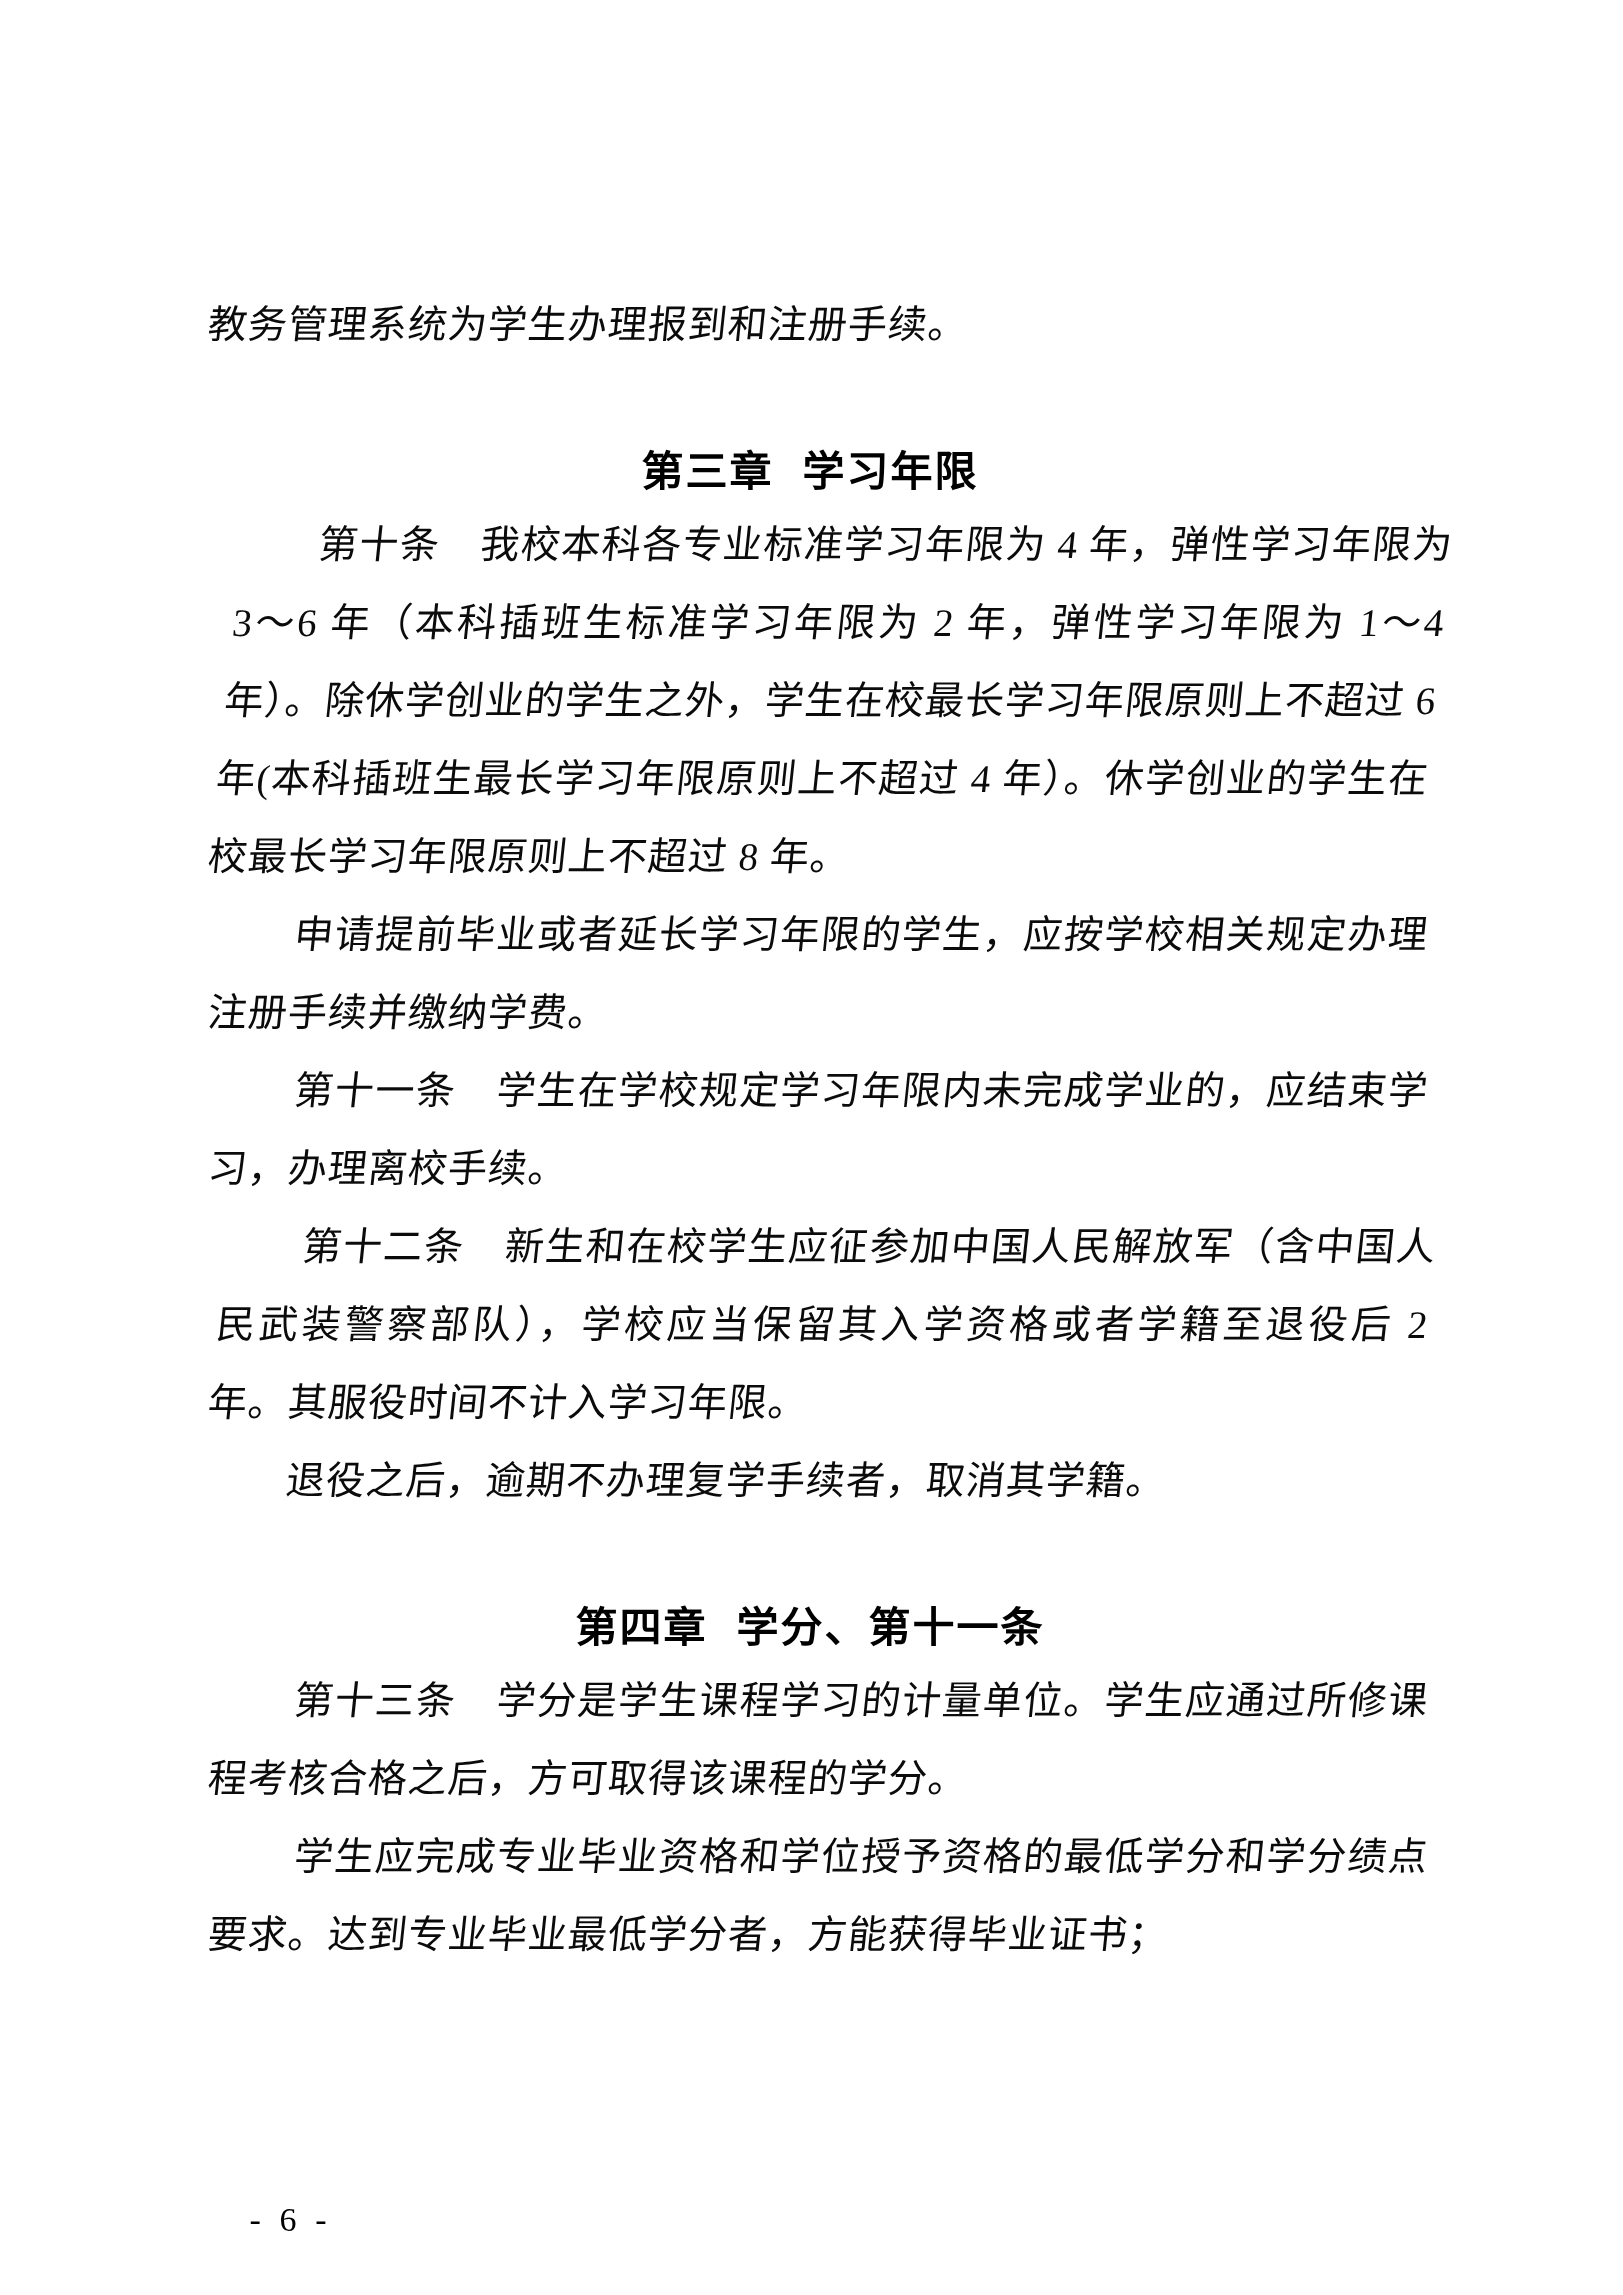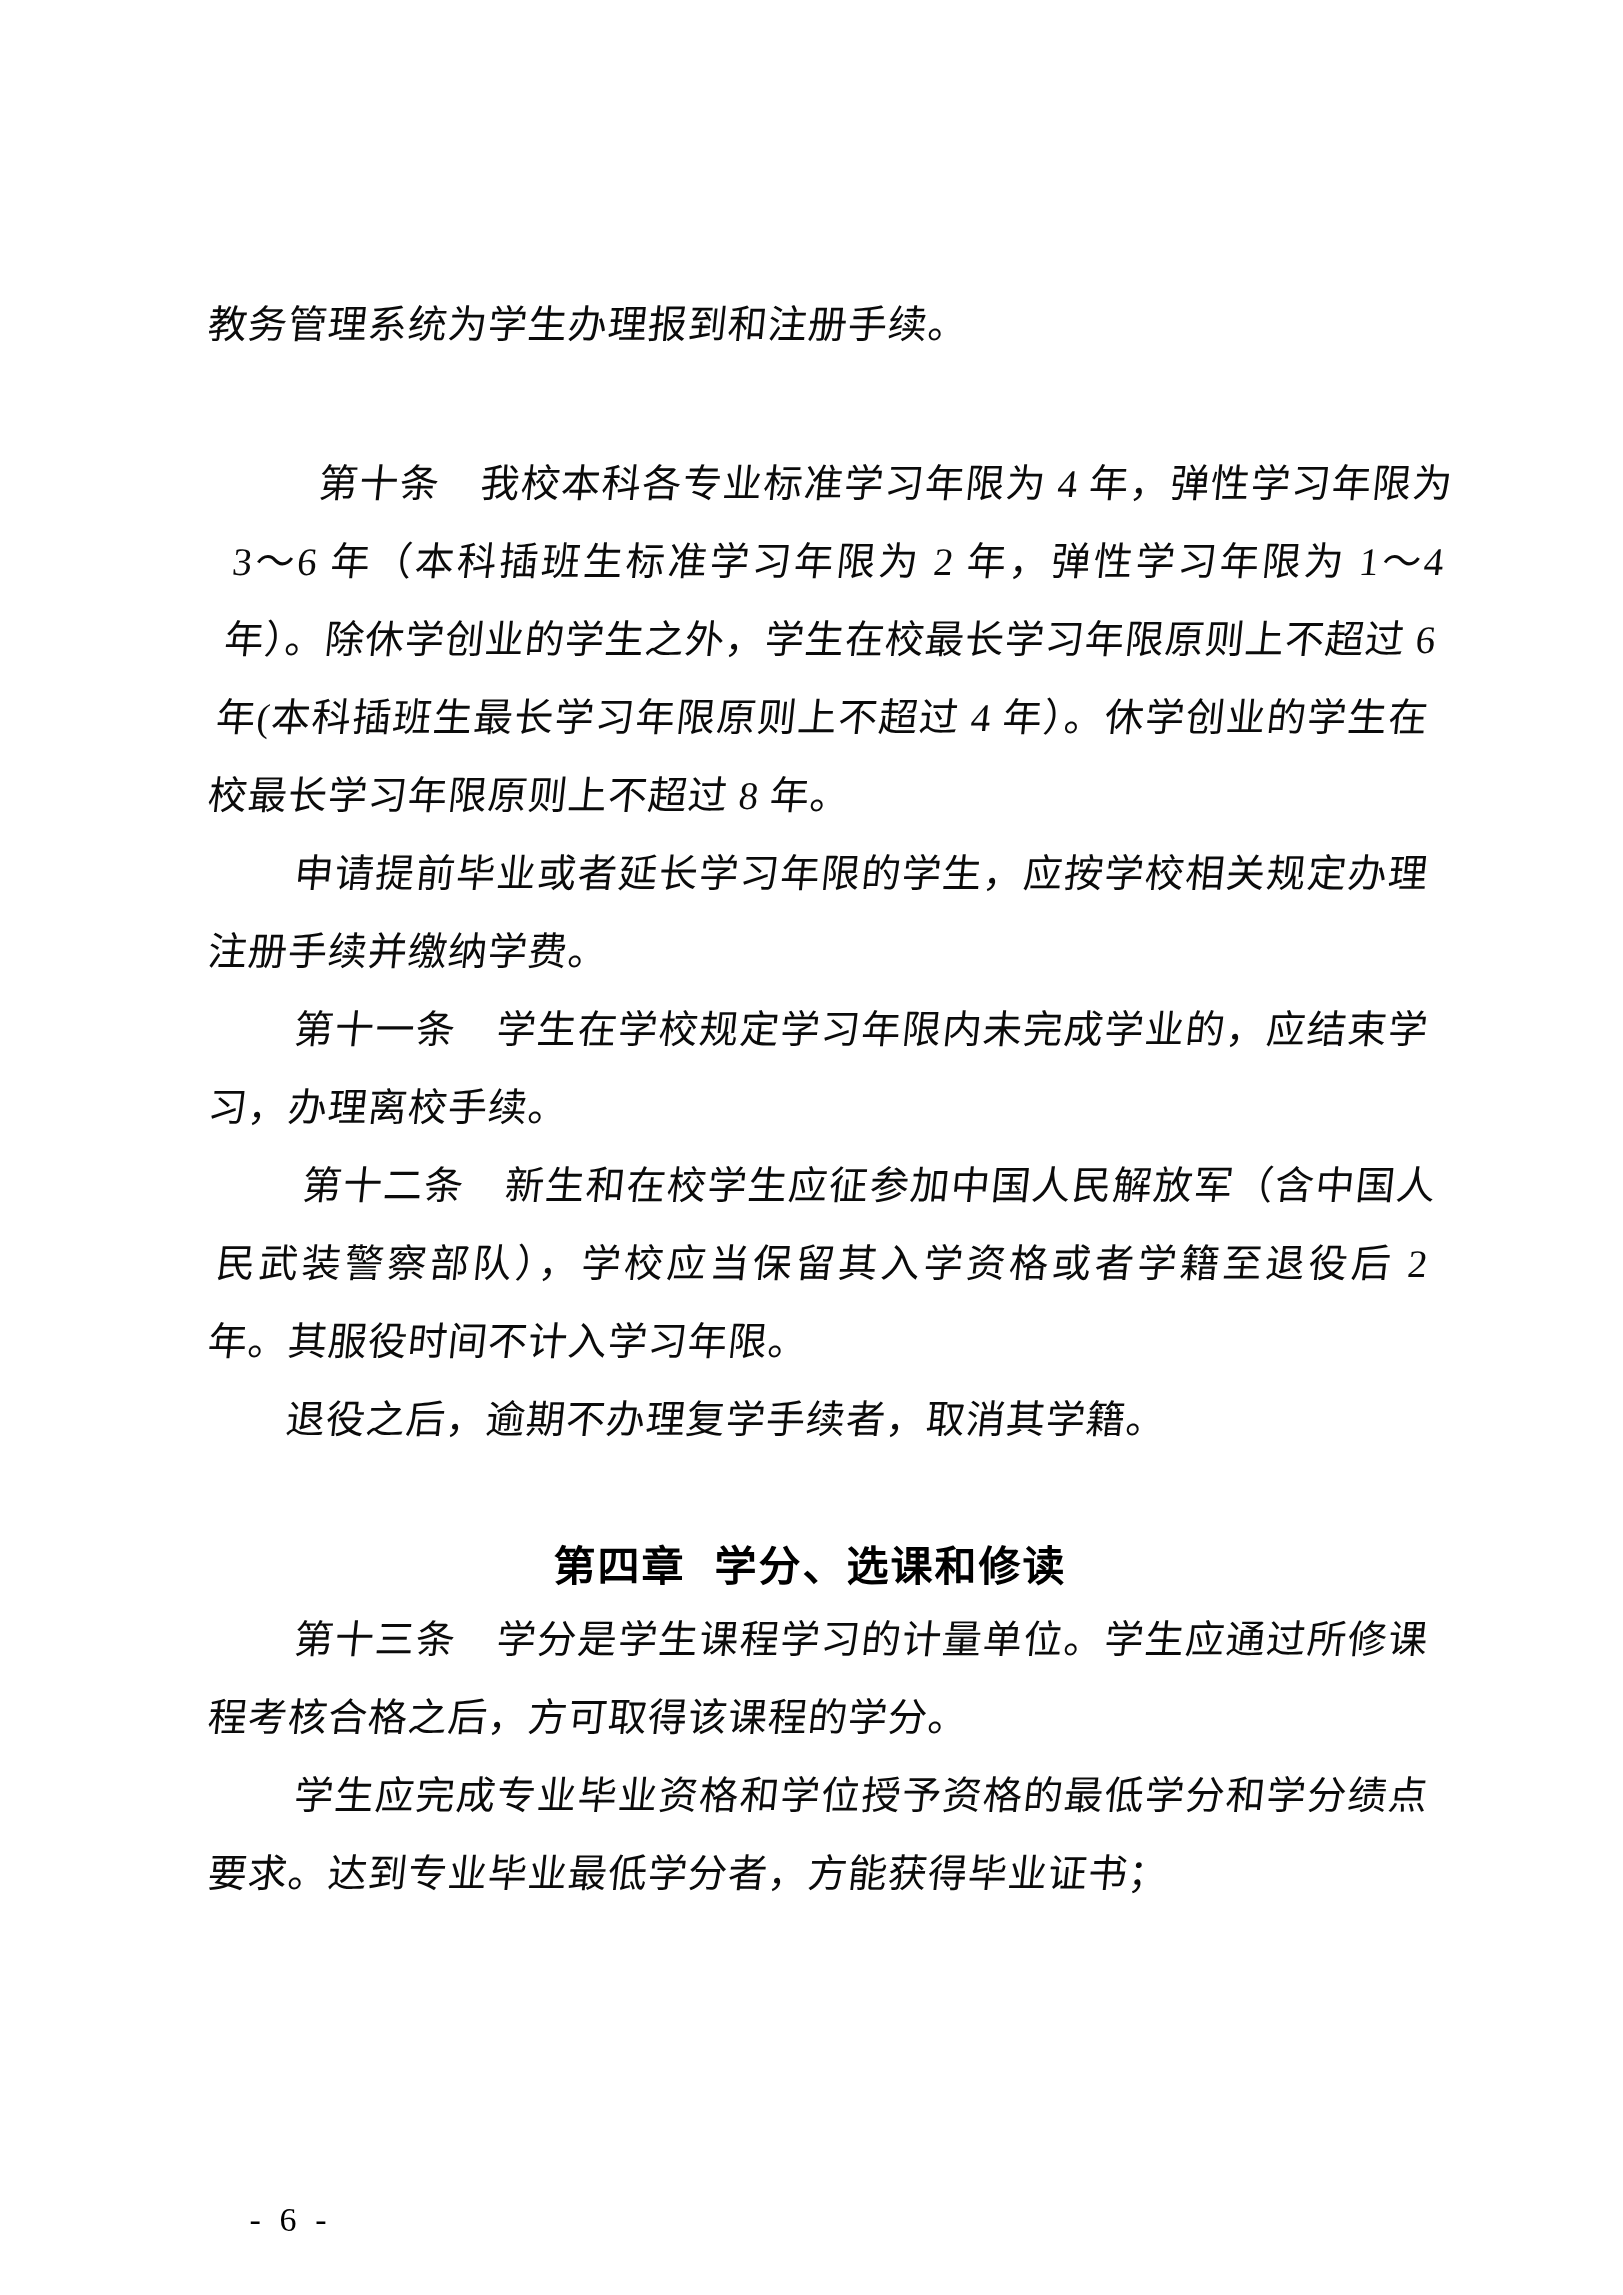--- a/index.html
+++ b/index.html
@@ -83,37 +83,40 @@
 <body>
 
 <div class="page">
 
   <div class="body-col">
 
     <p class="para">教务管理系统为学生办理报到和注册手续。</p>
 
     <div class="gap-lg"></div>
 
+    <h2 class="chapter-heading">
+      <span>第三章</span><span class="sep"></span><span>学习年限</span>
+    </h2>
 
     <div class="gap-sm"></div>
 
     <p class="para indent">第十条　我校本科各专业标准学习年限为 4 年，弹性学习年限为 3～6 年（本科插班生标准学习年限为 2 年，弹性学习年限为 1～4 年）。除休学创业的学生之外，学生在校最长学习年限原则上不超过 6 年(本科插班生最长学习年限原则上不超过 4 年）。休学创业的学生在校最长学习年限原则上不超过 8 年。</p>
 
     <p class="para indent">申请提前毕业或者延长学习年限的学生，应按学校相关规定办理注册手续并缴纳学费。</p>
 
     <p class="para indent">第十一条　学生在学校规定学习年限内未完成学业的，应结束学习，办理离校手续。</p>
 
     <p class="para indent">第十二条　新生和在校学生应征参加中国人民解放军（含中国人民武装警察部队），学校应当保留其入学资格或者学籍至退役后 2 年。其服役时间不计入学习年限。</p>
 
     <p class="para indent">退役之后，逾期不办理复学手续者，取消其学籍。</p>
 
     <div class="gap-lg"></div>
 
     <h2 class="chapter-heading">
-      <span>第四章</span><span class="sep"></span><span>学分、选课和修读</span>
+      <span>第四章</span><span class="sep"></span><span>学分、第十一条</span>
     </h2>
 
     <div class="gap-sm"></div>
 
     <p class="para indent">第十三条　学分是学生课程学习的计量单位。学生应通过所修课程考核合格之后，方可取得该课程的学分。</p>
 
     <p class="para indent">学生应完成专业毕业资格和学位授予资格的最低学分和学分绩点要求。达到专业毕业最低学分者，方能获得毕业证书；</p>
 
   </div>
 

